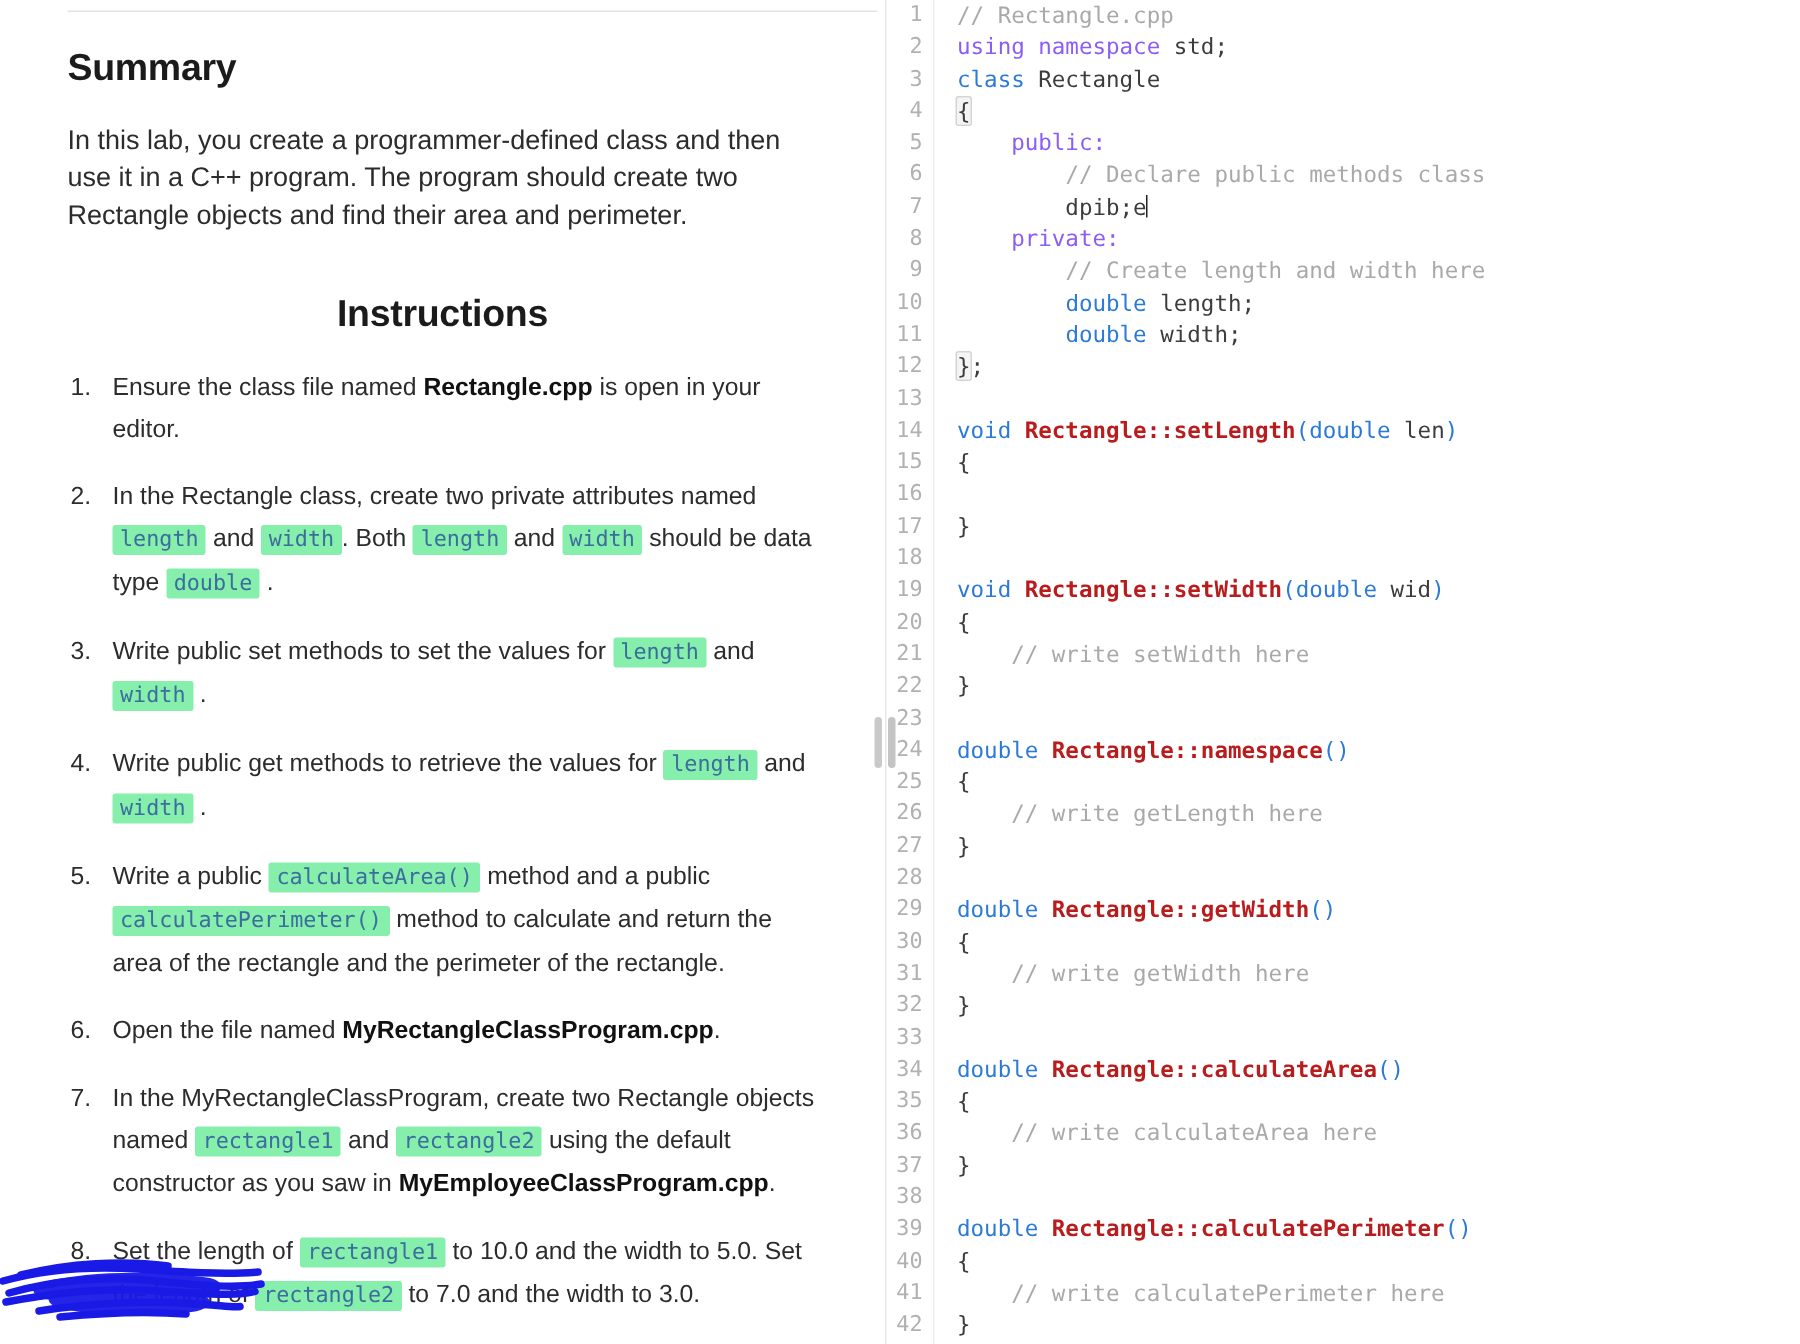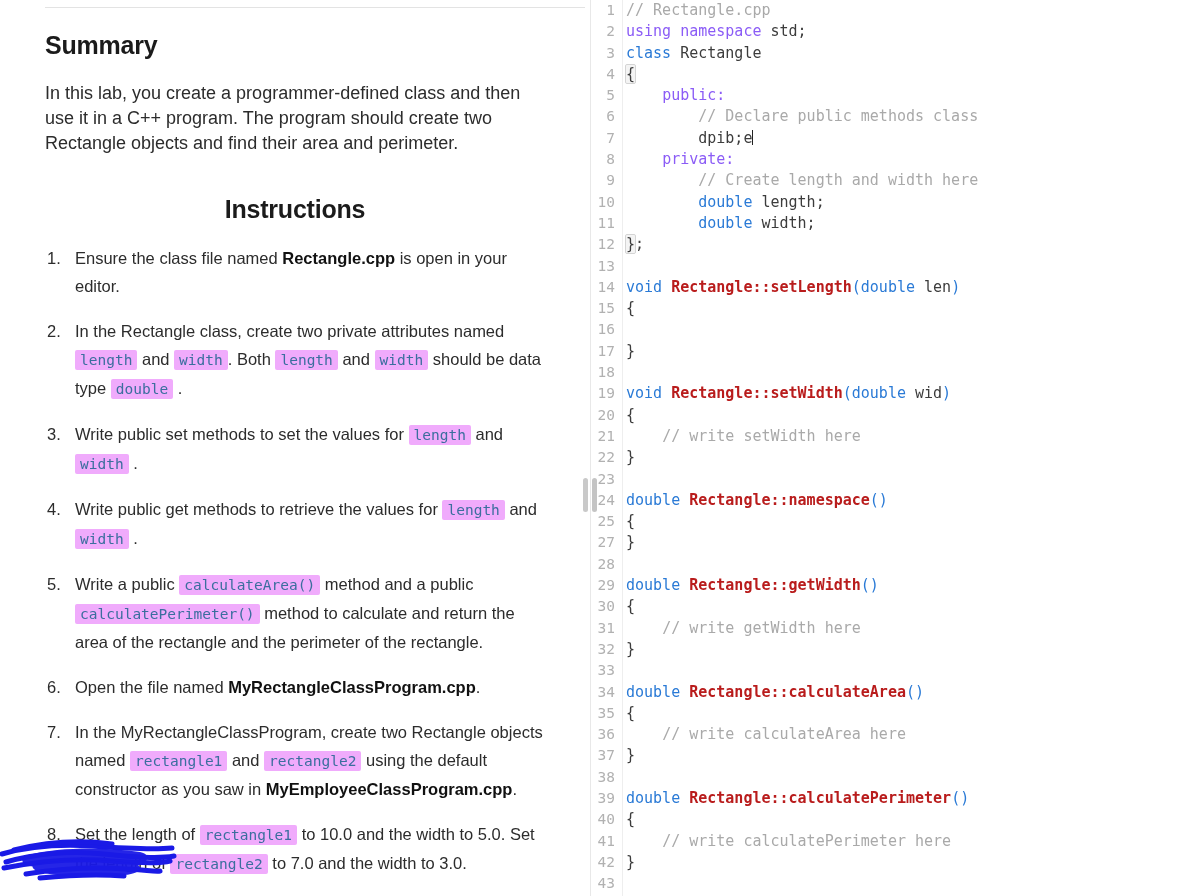--- a/index.html
+++ b/index.html
@@ -85,21 +85,21 @@
     text-align: left;
     color: #2c2c2c;
     font-size: 16.5px;
   }
   ol.doc-list > li b, ol.doc-list > li strong { font-weight: bold; color: #111; }
 
   code.inline {
     font-family: "DejaVu Sans Mono", monospace;
     font-size: 14.5px;
     color: #3b6e9e;
-    background: #f0abfc;
+    background: #86efac;
     padding: 2px 5px;
     border-radius: 2px;
     white-space: nowrap;
   }
 
   
   #instructions-scrollbar-thumb {
     position: absolute;
     right: 2px;
     top: 478px;
@@ -166,21 +166,21 @@
     flex: 0 0 32px;
     width: 32px;
     text-align: right;
     padding-right: 7px;
     color: #b1b1b1;
     font-size: 14.5px;
     user-select: none;
   }
   .ltext {
     flex: 1 1 auto;
-    padding-left: 4px;
+    padding-left: 16px;
     color: #3c3c3c;
     white-space: pre;
   }
 
   
   .t-kw      { color: #2a7ad6; }   
   .t-mod     { color: #8b5cf6; }   
   .t-fn      { color: #b91c1c; font-weight: bold; }   
   .t-cm      { color: #a9a9a9; }   
   .t-pl      { color: #3c3c3c; }   
@@ -271,20 +271,21 @@
         <div class="code-line"><span class="ln">16</span><span class="ltext"></span></div>
         <div class="code-line"><span class="ln">17</span><span class="ltext"><span class="t-pl">}</span></span></div>
         <div class="code-line"><span class="ln">18</span><span class="ltext"></span></div>
         <div class="code-line"><span class="ln">19</span><span class="ltext"><span class="t-kw">void</span><span class="t-pl"> </span><span class="t-fn">Rectangle::setWidth</span><span class="t-punc">(</span><span class="t-kw">double</span><span class="t-pl"> wid</span><span class="t-punc">)</span></span></div>
         <div class="code-line"><span class="ln">20</span><span class="ltext"><span class="t-pl">{</span></span></div>
         <div class="code-line"><span class="ln">21</span><span class="ltext"><span class="t-pl">    </span><span class="t-cm">// write setWidth here</span></span></div>
         <div class="code-line"><span class="ln">22</span><span class="ltext"><span class="t-pl">}</span></span></div>
         <div class="code-line"><span class="ln">23</span><span class="ltext"></span></div>
         <div class="code-line"><span class="ln">24</span><span class="ltext"><span class="t-kw">double</span><span class="t-pl"> </span><span class="t-fn">Rectangle::namespace</span><span class="t-punc">()</span></span></div>
         <div class="code-line"><span class="ln">25</span><span class="ltext"><span class="t-pl">{</span></span></div>
+        <div class="code-line"><span class="ln">26</span><span class="ltext"><span class="t-pl">    </span><span class="t-cm">// write getLength here</span></span></div>
         <div class="code-line"><span class="ln">27</span><span class="ltext"><span class="t-pl">}</span></span></div>
         <div class="code-line"><span class="ln">28</span><span class="ltext"></span></div>
         <div class="code-line"><span class="ln">29</span><span class="ltext"><span class="t-kw">double</span><span class="t-pl"> </span><span class="t-fn">Rectangle::getWidth</span><span class="t-punc">()</span></span></div>
         <div class="code-line"><span class="ln">30</span><span class="ltext"><span class="t-pl">{</span></span></div>
         <div class="code-line"><span class="ln">31</span><span class="ltext"><span class="t-pl">    </span><span class="t-cm">// write getWidth here</span></span></div>
         <div class="code-line"><span class="ln">32</span><span class="ltext"><span class="t-pl">}</span></span></div>
         <div class="code-line"><span class="ln">33</span><span class="ltext"></span></div>
         <div class="code-line"><span class="ln">34</span><span class="ltext"><span class="t-kw">double</span><span class="t-pl"> </span><span class="t-fn">Rectangle::calculateArea</span><span class="t-punc">()</span></span></div>
         <div class="code-line"><span class="ln">35</span><span class="ltext"><span class="t-pl">{</span></span></div>
         <div class="code-line"><span class="ln">36</span><span class="ltext"><span class="t-pl">    </span><span class="t-cm">// write calculateArea here</span></span></div>

